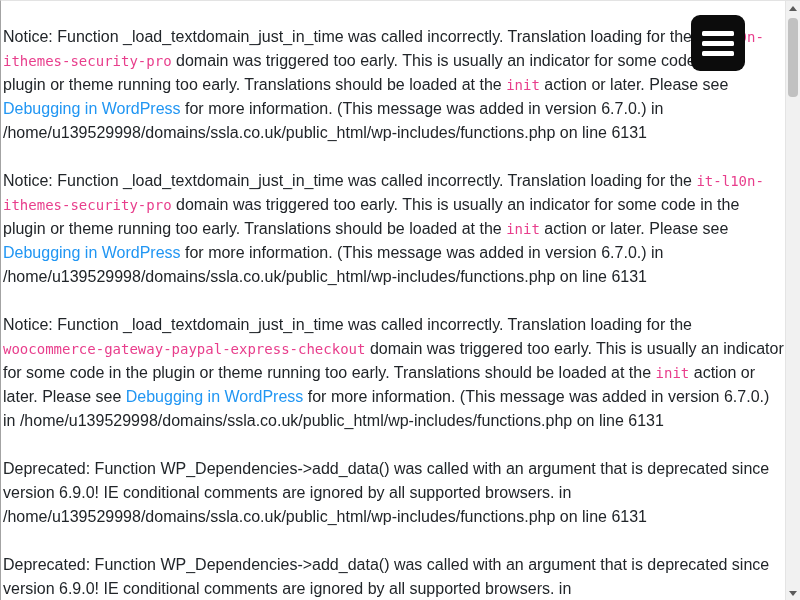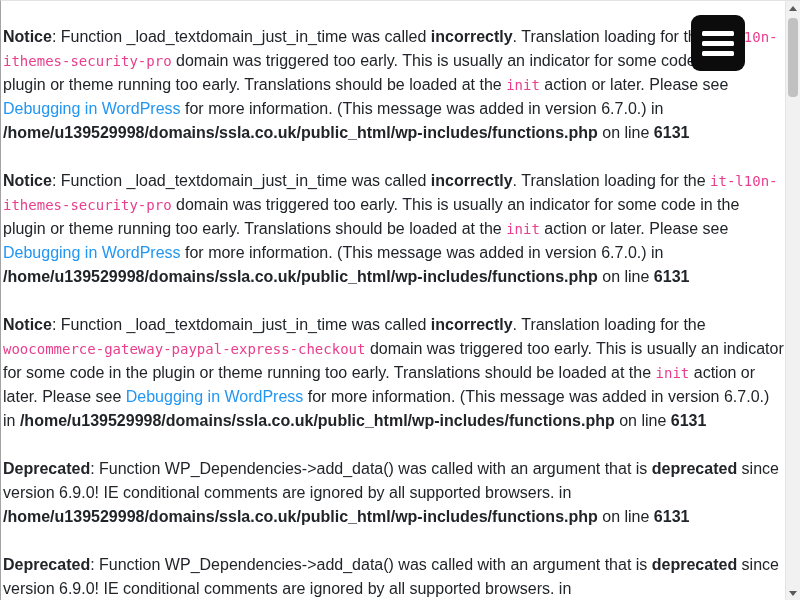--- a/index.html
+++ b/index.html
@@ -17,21 +17,21 @@
     color: var(--text-color, #212529);
   }
 
   
   main.notices {
     position: absolute;
     top: 0; left: 1px; right: 15px;
     padding: 24px 1px 0 1px;
   }
   p.php-notice { margin: 0 0 24px 0; }
-  p.php-notice b { font-weight: bold; }
+  p.php-notice b { font-weight: normal; }
   p.php-notice code {
     font-family: "DejaVu Sans Mono", monospace;
     font-size: 14px;
     color: var(--code-color, #e83e8c);
     word-break: break-word;
   }
   p.php-notice a {
     color: var(--link-color, #2196f3);
     text-decoration: none;
     cursor: pointer;

